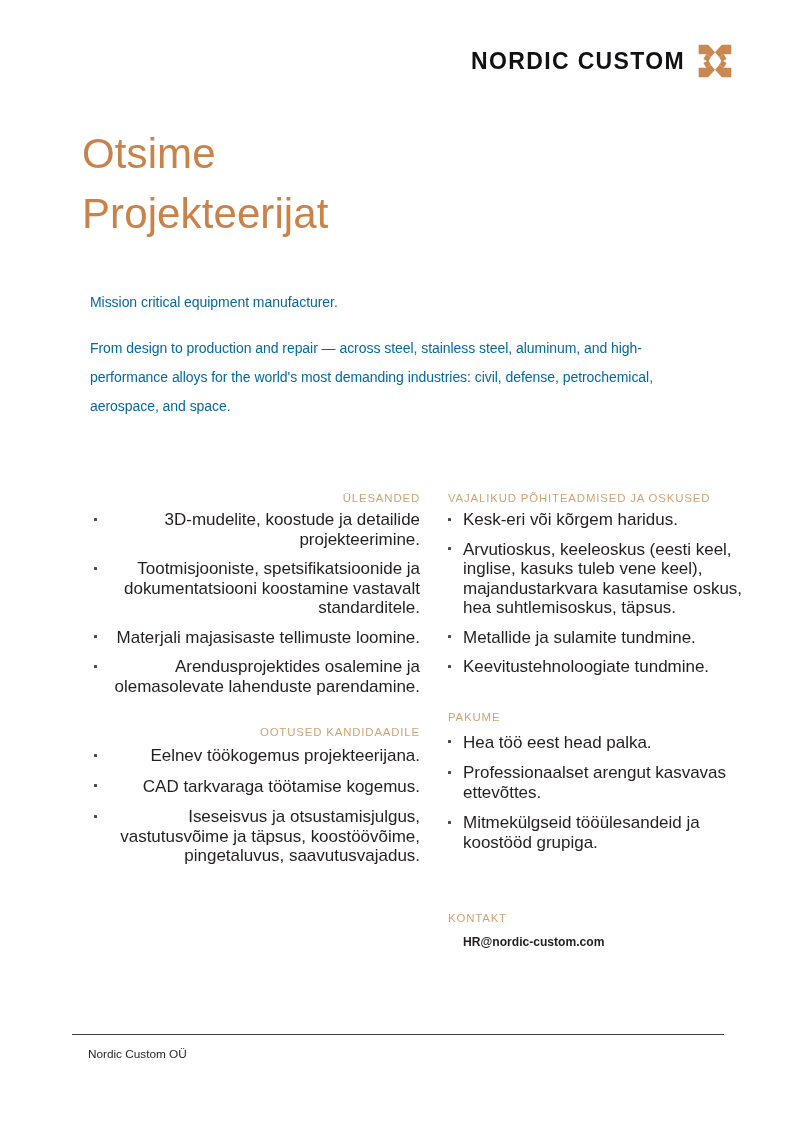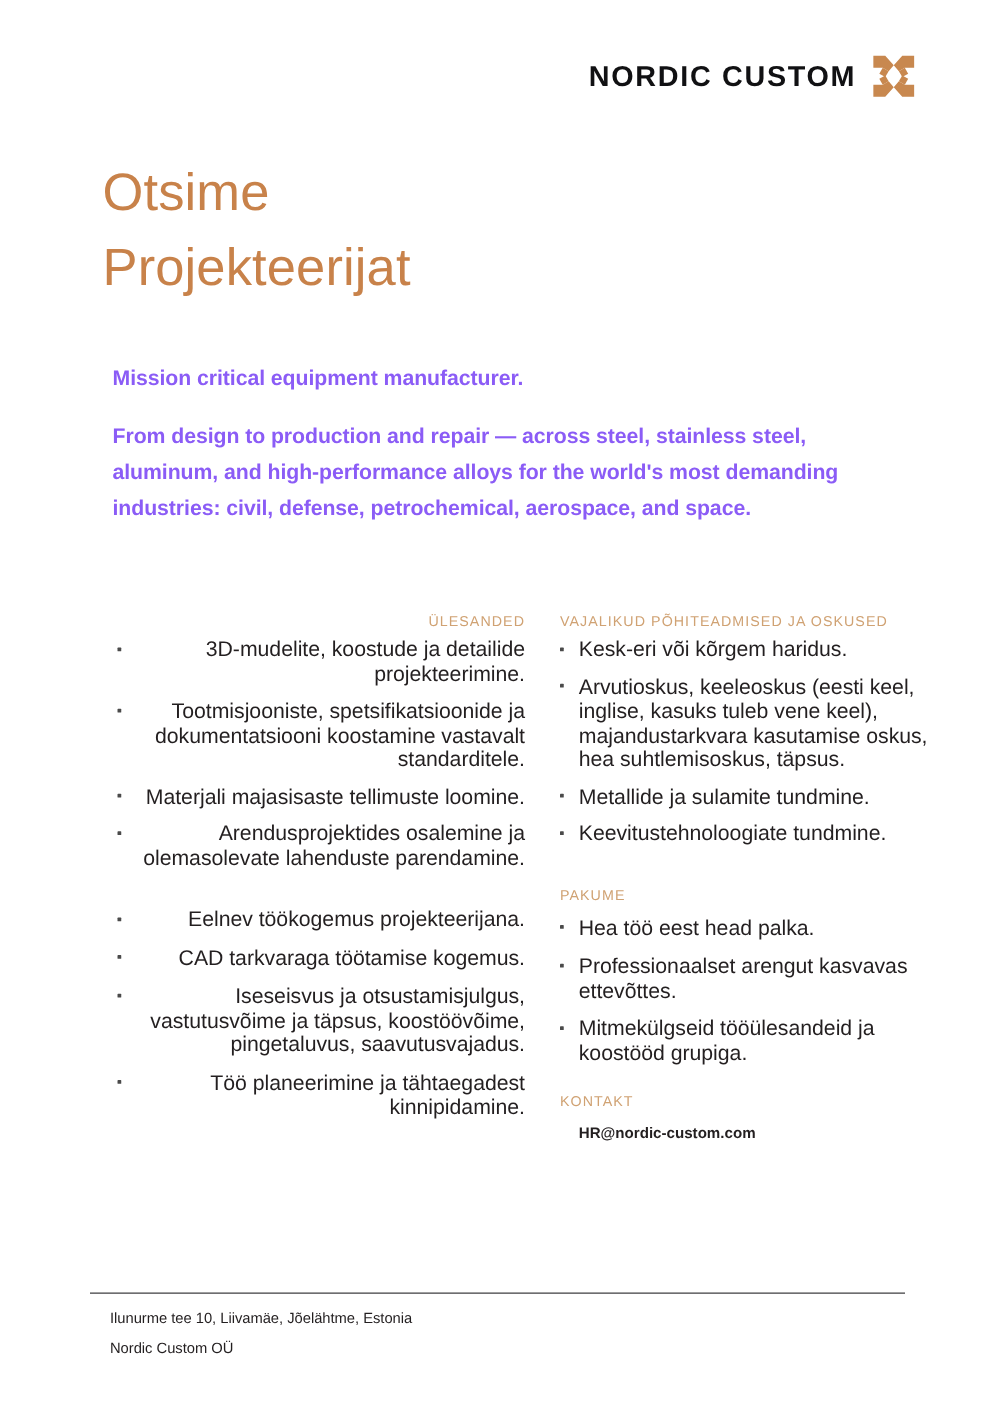--- a/index.html
+++ b/index.html
@@ -67,24 +67,24 @@
 
   
   .intro {
     position: absolute;
     left: 90px;
     top: 288px;
     width: 608px;
   }
   .intro p {
     margin: 0;
-    font-size: 17px;
-    font-weight: 700;
+    font-size: 14px;
+    font-weight: 400;
     line-height: 29px;
-    color: #8b5cf6;
+    color: #0369a1;
     letter-spacing: -0.05px;
   }
   .intro p.spaced {
     margin-top: 17px;
   }
 
   
   .col-left {
     position: absolute;
     left: 90px;
@@ -227,25 +227,25 @@
       <div class="section-heading">ÜLESANDED</div>
       <ul class="bullets">
         <li><span class="dot"></span><span>3D-mudelite, koostude ja detailide projekteerimine.</span></li>
         <li><span class="dot"></span><span>Tootmisjooniste, spetsifikatsioonide ja dokumentatsiooni koostamine vastavalt standarditele.</span></li>
         <li><span class="dot"></span><span>Materjali majasisaste tellimuste loomine.</span></li>
         <li><span class="dot"></span><span>Arendusprojektides osalemine ja olemasolevate lahenduste parendamine.</span></li>
       </ul>
     </div>
 
     <div class="section section-expectations" style="margin-top:30px;">
+      <div class="section-heading tight">OOTUSED KANDIDAADILE</div>
       <ul class="bullets" style="margin-top:8px;">
         <li><span class="dot"></span><span>Eelnev töökogemus projekteerijana.</span></li>
         <li><span class="dot"></span><span>CAD tarkvaraga töötamise kogemus.</span></li>
         <li><span class="dot"></span><span>Iseseisvus ja otsustamisjulgus, vastutusvõime ja täpsus, koostöövõime, pingetaluvus, saavutusvajadus.</span></li>
-        <li><span class="dot"></span><span>Töö planeerimine ja tähtaegadest kinnipidamine.</span></li>
       </ul>
     </div>
 
   </div>
 
   <div class="col-right">
 
     <div class="section section-skills">
       <div class="section-heading">VAJALIKUD PÕHITEADMISED JA OSKUSED</div>
       <ul class="bullets">
@@ -258,28 +258,27 @@
 
     <div class="section section-offer" style="margin-top:34px;">
       <div class="section-heading">PAKUME</div>
       <ul class="bullets" style="margin-top:10px;">
         <li><span class="dot"></span><span>Hea töö eest head palka.</span></li>
         <li><span class="dot"></span><span>Professionaalset arengut kasvavas ettevõttes.</span></li>
         <li><span class="dot"></span><span>Mitmekülgseid tööülesandeid ja koostööd grupiga.</span></li>
       </ul>
     </div>
 
-    <div class="section section-contact" style="margin-top:24px;">
+    <div class="section section-contact" style="margin-top:60px;">
       <div class="section-heading">KONTAKT</div>
       <ul class="contact-lines">
         <li class="strong">HR@nordic-custom.com</li>
       </ul>
     </div>
 
   </div>
 
   <div class="footer-rule"></div>
   <div class="footer">
-    <div>Ilunurme tee 10, Liivamäe, Jõelähtme, Estonia</div>
     <div>Nordic Custom OÜ</div>
   </div>
 
 </div>
 
 </body></html>

